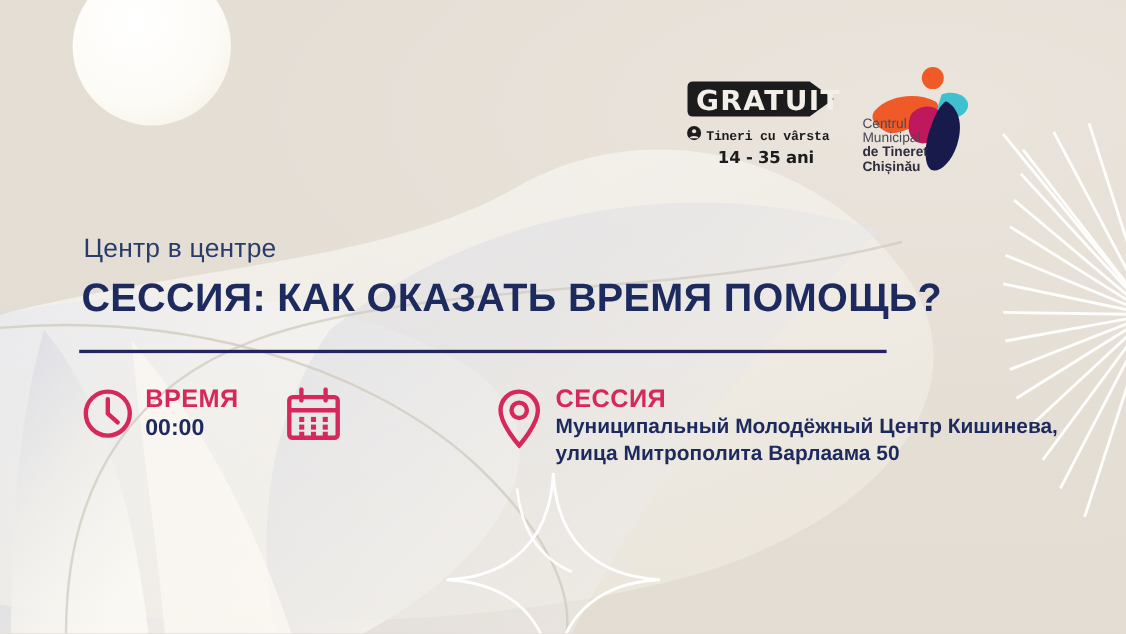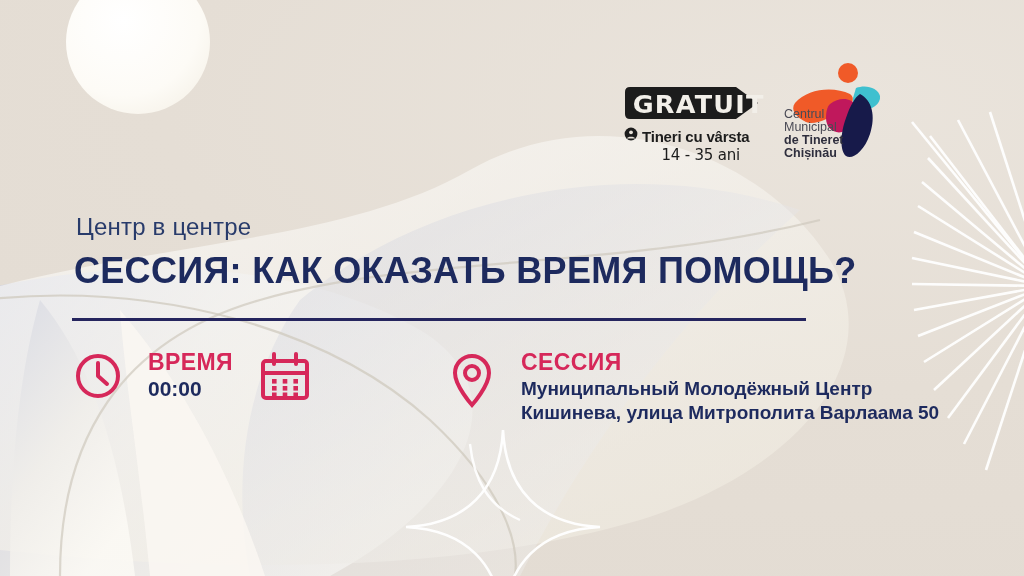--- a/index.html
+++ b/index.html
@@ -14,42 +14,42 @@
       radial-gradient(120% 90% at 82% 18%, #eae4dc 0%, #e5ded5 55%, #e3dcd3 100%);
   }
 
   
   .bg-layer{position:absolute;inset:0;overflow:hidden;}
   .bg-svg{position:absolute;inset:0;width:1024px;height:576px;display:block;}
 
   
   .logo-block{
     position:absolute;left:624px;top:56px;width:265px;height:108px;
-    display:flex;align-items:flex-end;gap:14px;
+    display:flex;align-items:center;gap:14px;
   }
   .gratuit-wrap{width:140px;position:relative;padding-top:4px;}
   .gratuit-badge{position:relative;width:138px;height:36px;}
   .gratuit-badge svg{position:absolute;left:0;top:0;}
   .gratuit-text{
     position:absolute;left:10px;top:5px;
     font-size:25px;font-weight:bold;letter-spacing:1.2px;
     color:#f2efe9;font-family:"DejaVu Sans", sans-serif;
     transform:scaleX(1.02);
   }
   .age-line{
     margin-top:6px;display:flex;align-items:center;gap:4px;
     justify-content:flex-start;
   }
   .age-line .person-icon{flex:none;}
   .age-text1{
-    font-size:15px;font-weight:bold;color:#1c1c1c;
-    font-family:Liberation Sans, sans-serif;letter-spacing:-0.2px;
+    font-size:12px;font-weight:bold;color:#1c1c1c;
+    font-family:Liberation Mono, monospace;letter-spacing:-0.2px;
   }
   .age-text2{
-    text-align:right;font-size:15px;font-weight:normal;color:#1c1c1c;
+    text-align:right;font-size:15px;font-weight:bold;color:#1c1c1c;
     font-family:"DejaVu Sans", sans-serif;margin-top:1px;
     width:116px;letter-spacing:-0.2px;
   }
   .cmt-logo{width:110px;height:104px;position:relative;}
   .cmt-logo svg{position:absolute;left:0;top:0;}
 
   
   .kicker{
     position:absolute;left:76px;top:213px;
     font-size:24px;color:#283b6b;letter-spacing:0.2px;
@@ -64,21 +64,21 @@
   .rule{
     position:absolute;left:72px;top:318px;width:734px;height:3px;
     background:#25255e;
   }
 
   
   .info{
     position:absolute;left:74px;top:350px;width:930px;
     display:flex;align-items:flex-start;gap:0;
   }
-  .info-item{display:flex;align-items:flex-start;gap:26px;}
+  .info-item{display:flex;align-items:flex-start;gap:10px;}
   .info-item.time{width:185px;}
   .info-item.date{width:190px;}
   .info-item.place{width:520px;}
   .info-icon{flex:none;margin-top:2px;}
   .info-body{display:flex;flex-direction:column;}
   .info-label{
     font-size:23px;font-weight:bold;color:#d6285a;
     letter-spacing:0.4px;line-height:1.05;
     font-family:"Liberation Sans", sans-serif;
   }

